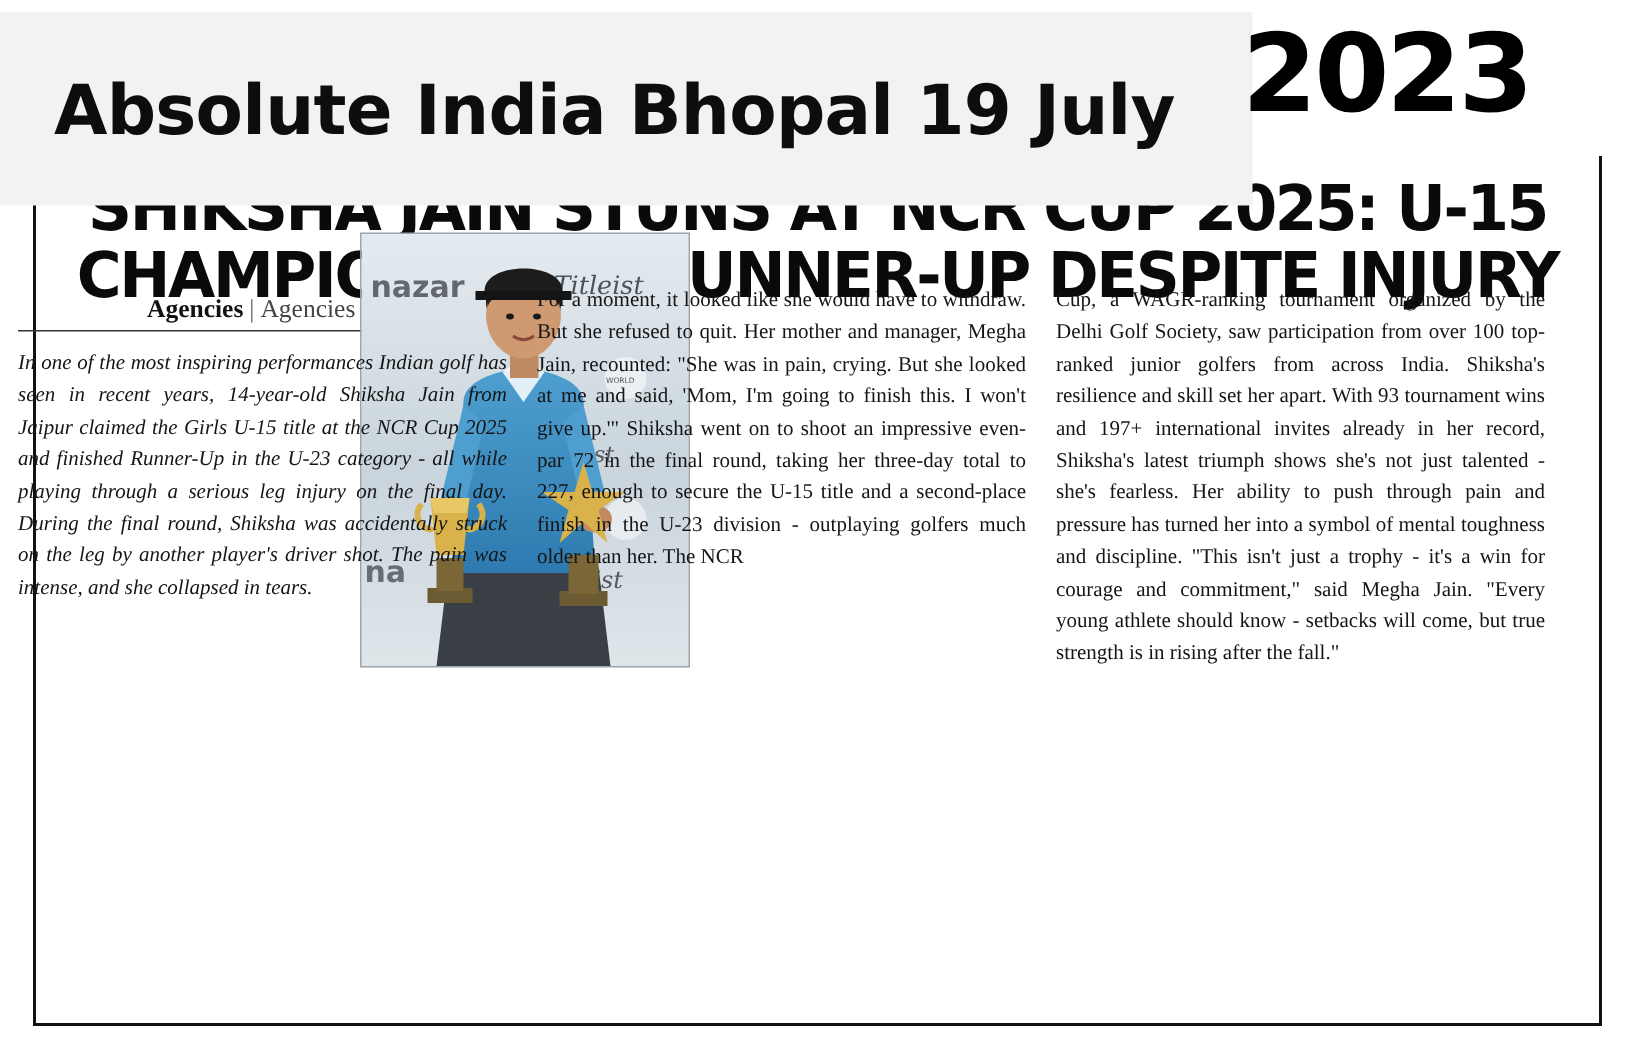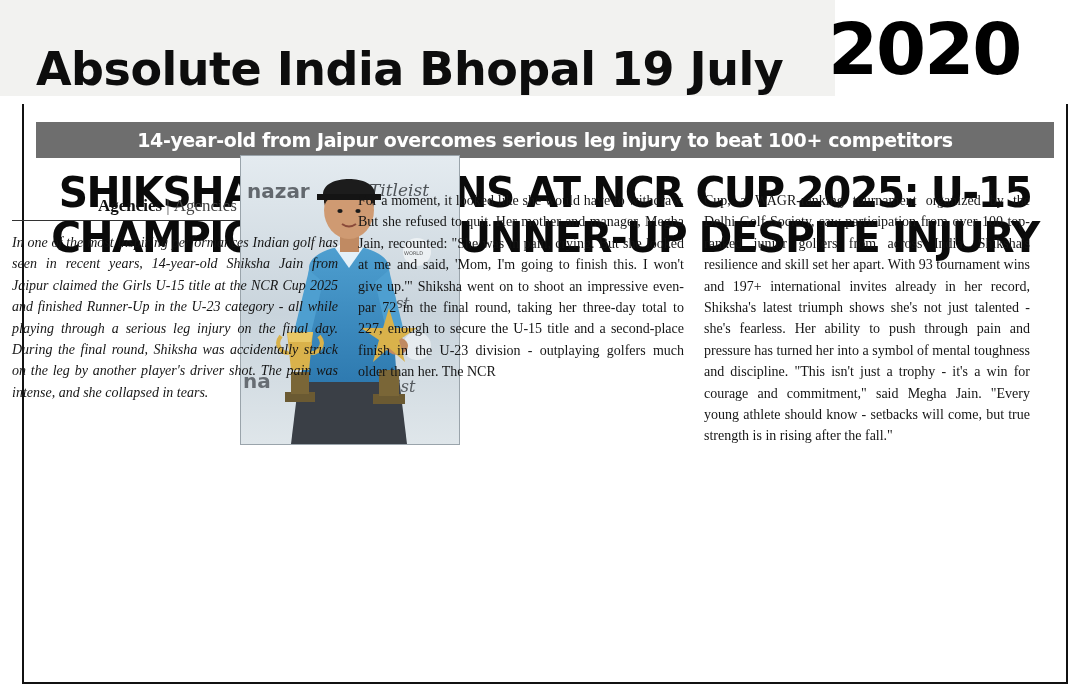--- a/index.html
+++ b/index.html
@@ -13,26 +13,26 @@
     overflow: hidden;
     font-family: "Liberation Serif", serif;
     color: #111111;
     position: relative;
   }
 
   
   .masthead {
     position: absolute;
     left: 0;
-    top: 0;
+    top: 8px;
     width: 835px;
-    height: 96px;
+    height: 129px;
     background: #f2f2f0;
     display: flex;
-    align-items: flex-end;
+    align-items: center;
     z-index: 5;
   }
   .masthead-text {
     font-family: "DejaVu Sans", sans-serif;
     font-weight: bold;
     font-size: 46px;
     letter-spacing: -0.5px;
     color: #0d0d0d;
     padding-left: 36px;
     white-space: nowrap;
@@ -192,26 +192,25 @@
   }
 </style>
 </head>
 <body>
 
 <div class="ghost-line"></div>
 
 <div class="masthead">
   <div class="masthead-text">Absolute India Bhopal 19 July</div>
 </div>
-<div class="masthead-year">2020</div>
+<div class="masthead-year">2023</div>
 
 <div class="article-top-rule"></div>
 <div class="article">
 
-  <div class="kicker">14-year-old from Jaipur overcomes serious leg injury to beat 100+ competitors</div>
 
   <div class="headline">
     <div>SHIKSHA JAIN STUNS AT NCR CUP 2025: U-15</div>
     <div>CHAMPION, U-23 RUNNER-UP DESPITE INJURY</div>
   </div>
 
 </div>
 
 <div class="byline-wrap">
   <div class="byline">

